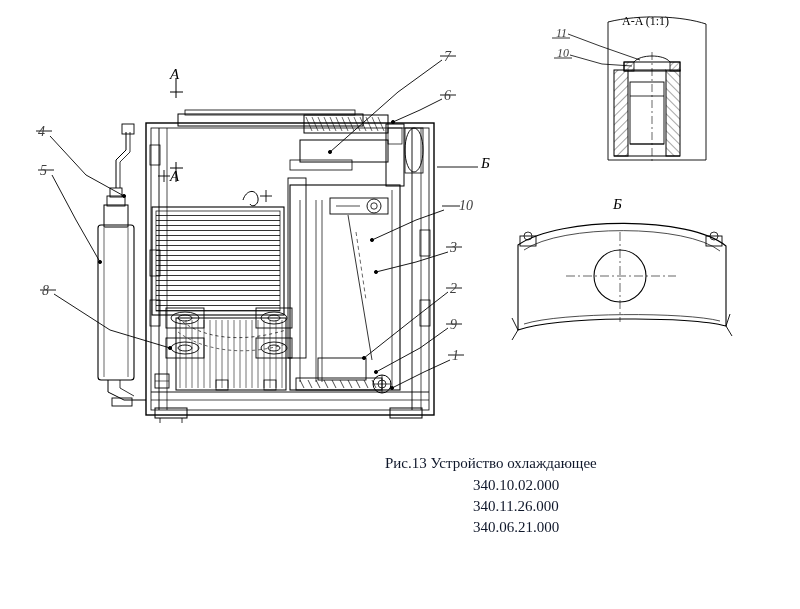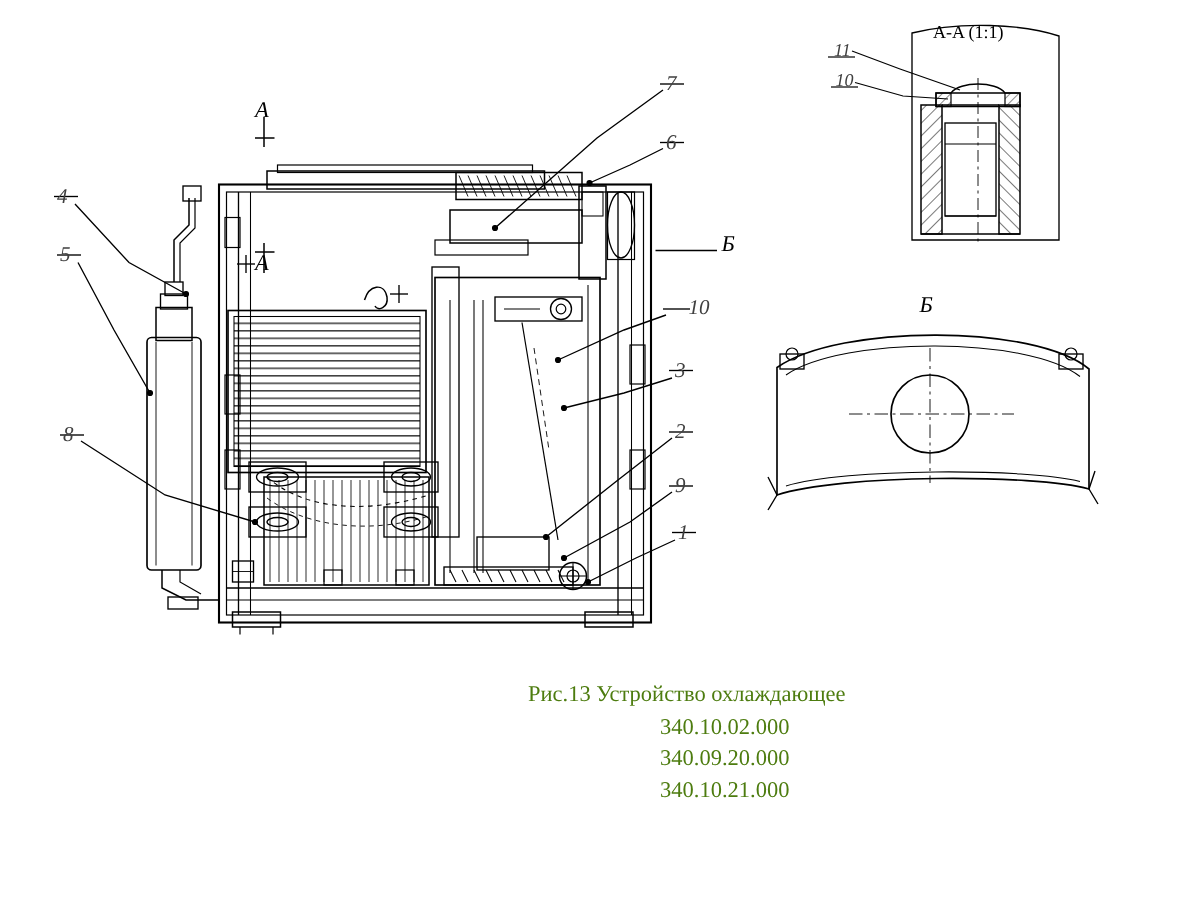--- a/index.html
+++ b/index.html
@@ -33,22 +33,23 @@
     white-space: nowrap;
     text-align: right;
   }
   .lbl.small {
     font-size: 12px;
   }
   .cap {
     position: absolute;
     font-family: "Liberation Serif", serif;
     font-size: 15px;
-    color: #4d7c0f;
+    color: #0f172a;
     white-space: nowrap;
+    margin-left: 33px;
   }
   .sect-title {
     position: absolute;
     font-family: "Liberation Serif", serif;
     font-size: 12px;
     color: #000;
     white-space: nowrap;
   }
   .letter {
     position: absolute;
@@ -346,16 +347,16 @@
 
   <div class="letter" style="left:170px; top:66px;">A</div>
   <div class="letter" style="left:170px; top:168px;">A</div>
   <div class="letter" style="left:481px; top:155px;">Б</div>
   <div class="letter" style="left:613px; top:196px;">Б</div>
 
   <div class="sect-title" style="left:622px; top:14px;">A-A (1:1)</div>
 
   <div class="cap" style="left:352px; top:455px;">Рис.13 Устройство охлаждающее</div>
   <div class="cap" style="left:440px; top:477px;">340.10.02.000</div>
-  <div class="cap" style="left:440px; top:498px;">340.09.20.000</div>
-  <div class="cap" style="left:440px; top:519px;">340.10.21.000</div>
+  <div class="cap" style="left:440px; top:498px;">340.11.26.000</div>
+  <div class="cap" style="left:440px; top:519px;">340.06.21.000</div>
 
 </div>
 
 </body></html>

